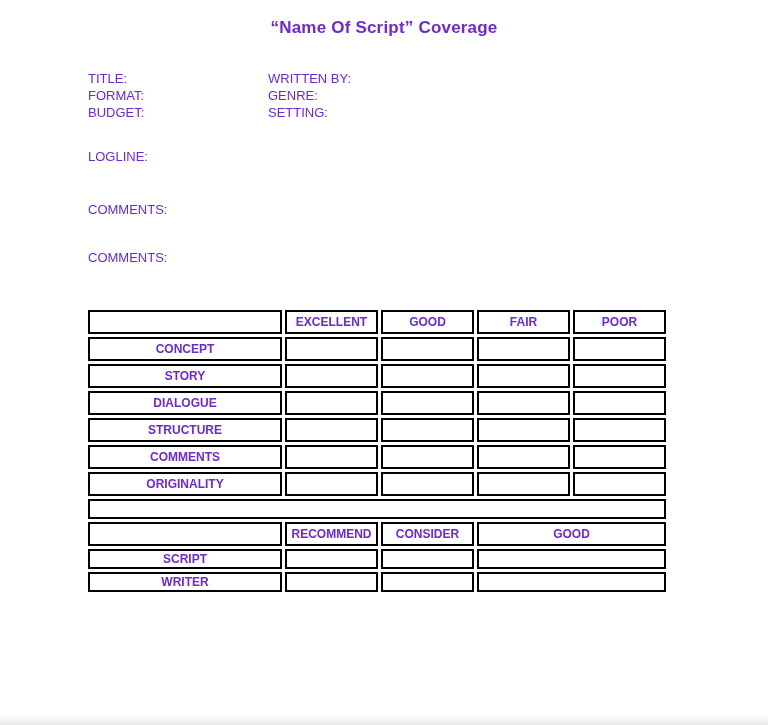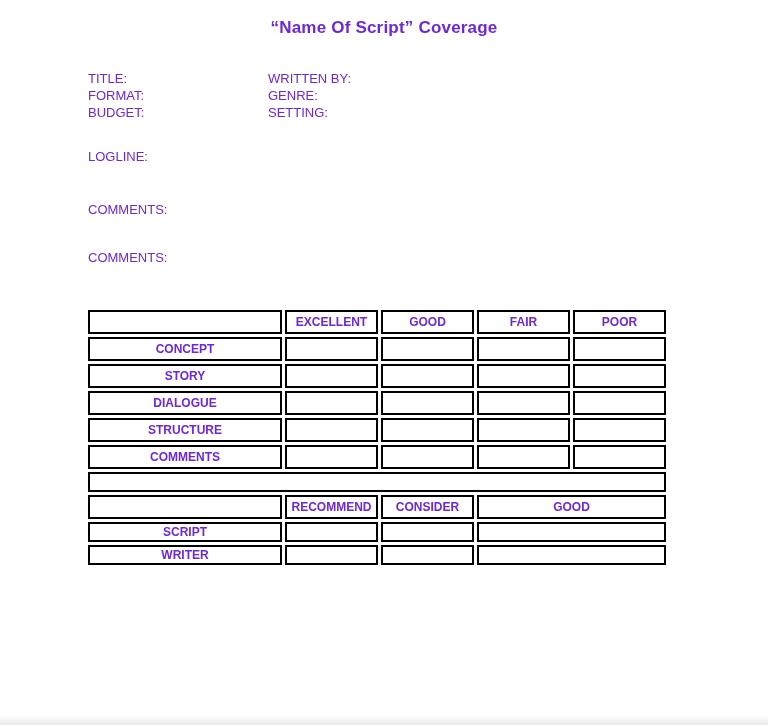--- a/index.html
+++ b/index.html
@@ -147,20 +147,27 @@
         <td></td>
         <td></td>
       </tr>
       <tr>
         <td>COMMENTS</td>
         <td></td>
         <td></td>
         <td></td>
         <td></td>
       </tr>
+      <tr>
+        <td>ORIGINALITY</td>
+        <td></td>
+        <td></td>
+        <td></td>
+        <td></td>
+      </tr>
 
       <tr class="spacer-row">
         <td class="cell-gray" colspan="5"></td>
       </tr>
 
       <tr>
         <td class="cell-gray"></td>
         <td class="cell-yellow">RECOMMEND</td>
         <td class="cell-yellow">CONSIDER</td>
         <td class="cell-yellow" colspan="2">GOOD</td>

